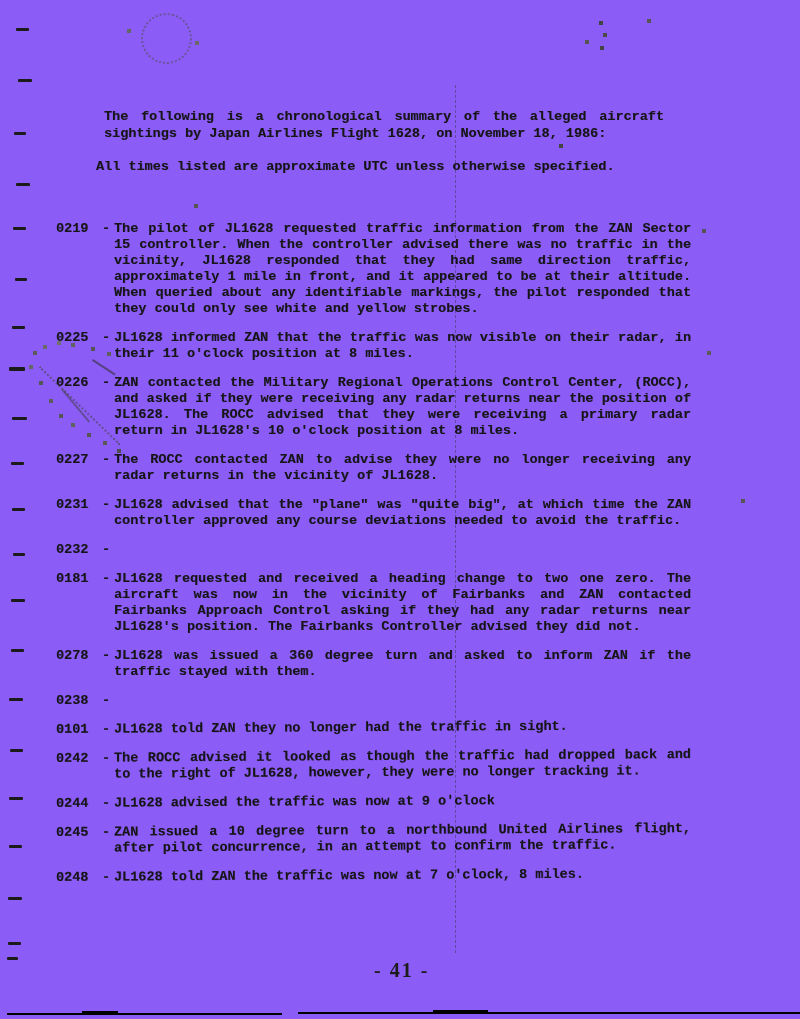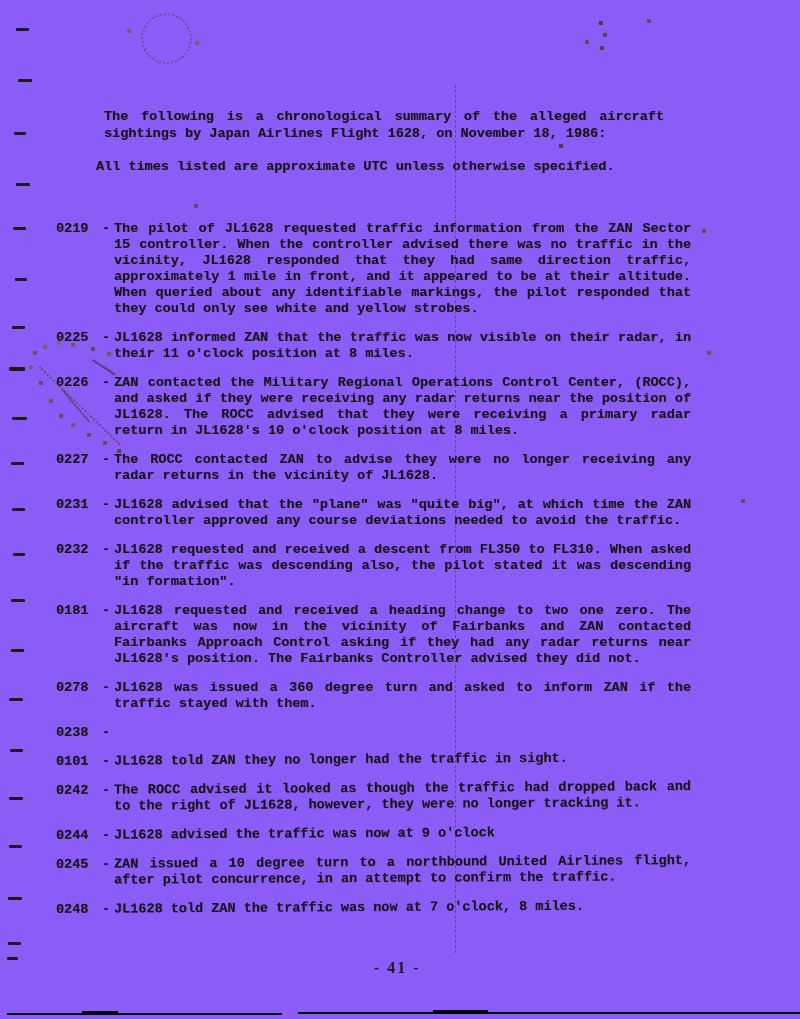--- a/index.html
+++ b/index.html
@@ -36,21 +36,21 @@
   }
   .entry .time{white-space:nowrap;}
   .entry .sep{text-align:center;}
   .entry p{
     margin:0;text-align:justify;text-align-last:left;
   }
   .entry.tilt{transform:rotate(-0.35deg);transform-origin:40px 50%;}
   .page-number{
     position:absolute;left:374px;top:959px;
     font-family:"Liberation Serif","DejaVu Serif",serif;
-    font-weight:700;font-size:16px;letter-spacing:2px;color:#1c1c1c;
+    font-weight:700;font-size:20px;letter-spacing:2px;color:#1c1c1c;
   }
   
   .margin-dash{
     position:absolute;background:#1b1b1b;border-radius:1px;
   }
   .smudge-circle{
     position:absolute;left:141px;top:13px;width:47px;height:47px;
     border:2px dotted rgba(80,80,80,0.55);border-radius:50%;
     transform:rotate(14deg);
   }
@@ -141,21 +141,20 @@
         <p>The ROCC contacted ZAN to advise they were no longer receiving any radar returns in the vicinity of JL1628.</p>
     </div>
     <div class="entry">
       <span class="time">0231</span>
         <span class="sep">-</span>
         <p>JL1628 advised that the "plane" was "quite big", at which time the ZAN controller approved any course deviations needed to avoid the traffic.</p>
     </div>
     <div class="entry">
       <span class="time">0232</span>
         <span class="sep">-</span>
-        <p>JL1628 requested and received a descent from FL350 to FL310.  When asked if the traffic was descending also, the pilot stated it was descending "in formation".</p>
     </div>
     <div class="entry">
       <span class="time">0181</span>
         <span class="sep">-</span>
         <p>JL1628 requested and received a heading change to two one zero.  The aircraft was now in the vicinity of Fairbanks and ZAN contacted Fairbanks Approach Control asking if they had any radar returns near JL1628's position.  The Fairbanks Controller advised they did not.</p>
     </div>
     <div class="entry">
       <span class="time">0278</span>
         <span class="sep">-</span>
         <p>JL1628 was issued a 360 degree turn and asked to inform ZAN if the traffic stayed with them.</p>

